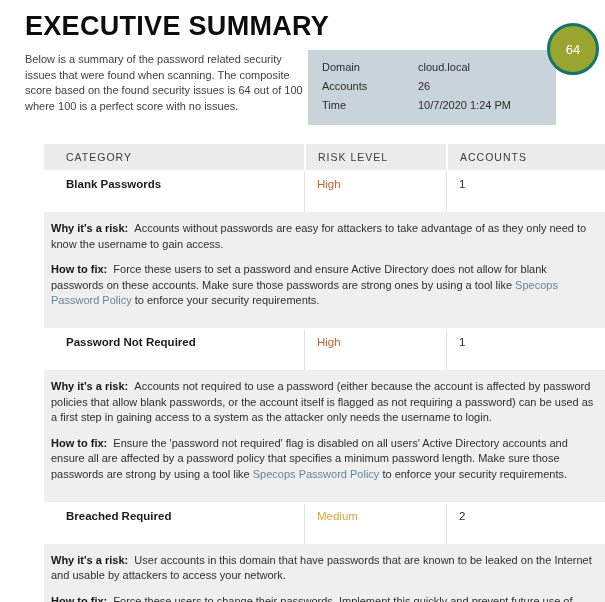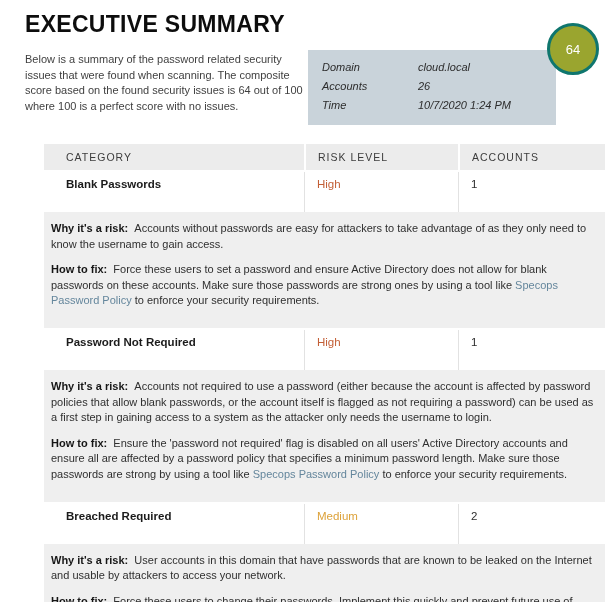--- a/index.html
+++ b/index.html
@@ -8,34 +8,34 @@
     width: 605px; height: 602px;
     background: #ffffff;
     font-family: "Liberation Sans", sans-serif;
     color: #333;
     position: relative;
     overflow: hidden;
   }
   .page-title {
     position: absolute; left: 25px; top: 11px;
     margin: 0;
-    font-size: 23px; font-weight: 800; letter-spacing: 0.3px;
+    font-size: 27px; font-weight: 800; letter-spacing: 0.3px;
     color: #0d0d0d;
   }
   .intro {
     position: absolute; left: 25px; top: 52px;
     width: 283px; margin: 0;
     font-size: 11px; line-height: 1.42; color: #3f3f3f;
   }
   .infobox {
     position: absolute; left: 308px; top: 50px;
     width: 248px; height: 75px;
     background: #c9d3da;
     padding: 11px 10px 0 14px;
-    font-size: 11px; color: #2c2c2c; font-style: italic;
+    font-size: 11px; color: #2c2c2c;
   }
   .info-row { display: flex; margin-bottom: 7px; }
   .info-label { width: 96px; }
   .info-value { flex: 1; }
   .score-badge {
     position: absolute; left: 547px; top: 23px;
     width: 52px; height: 52px; border-radius: 50%;
     background: #9aa52f;
     border: 3px solid #0f766e;
     color: #ffffff; font-size: 13px;
@@ -47,21 +47,21 @@
     margin-left: 16px;
   }
   .thead { display: flex; border-bottom: 2px solid #ffffff; }
   .thead .cell {
     background: #ececec;
     padding-top: 7px; padding-bottom: 7px;
     font-size: 10.5px; letter-spacing: 1px; color: #3c3c3c;
   }
   .thead .cell + .cell { border-left: 2px solid #ffffff; }
   .c1 { width: 260px; padding-left: 22px; }
-  .c2 { width: 154px; padding-left: 12px; }
+  .c2 { width: 142px; padding-left: 12px; }
   .c3 { flex: 1; padding-left: 12px; }
   .trow { display: flex; background: #ffffff; }
   .trow .cell {
     padding-top: 6px; padding-bottom: 22px;
     font-size: 11.5px;
   }
   .trow .cell + .cell { border-left: 1px solid #e2e2e2; }
   .cat { font-weight: bold; color: #1b1b1b; }
   .risk-high   { color: #c35f36; }
   .risk-medium { color: #dda23a; }

